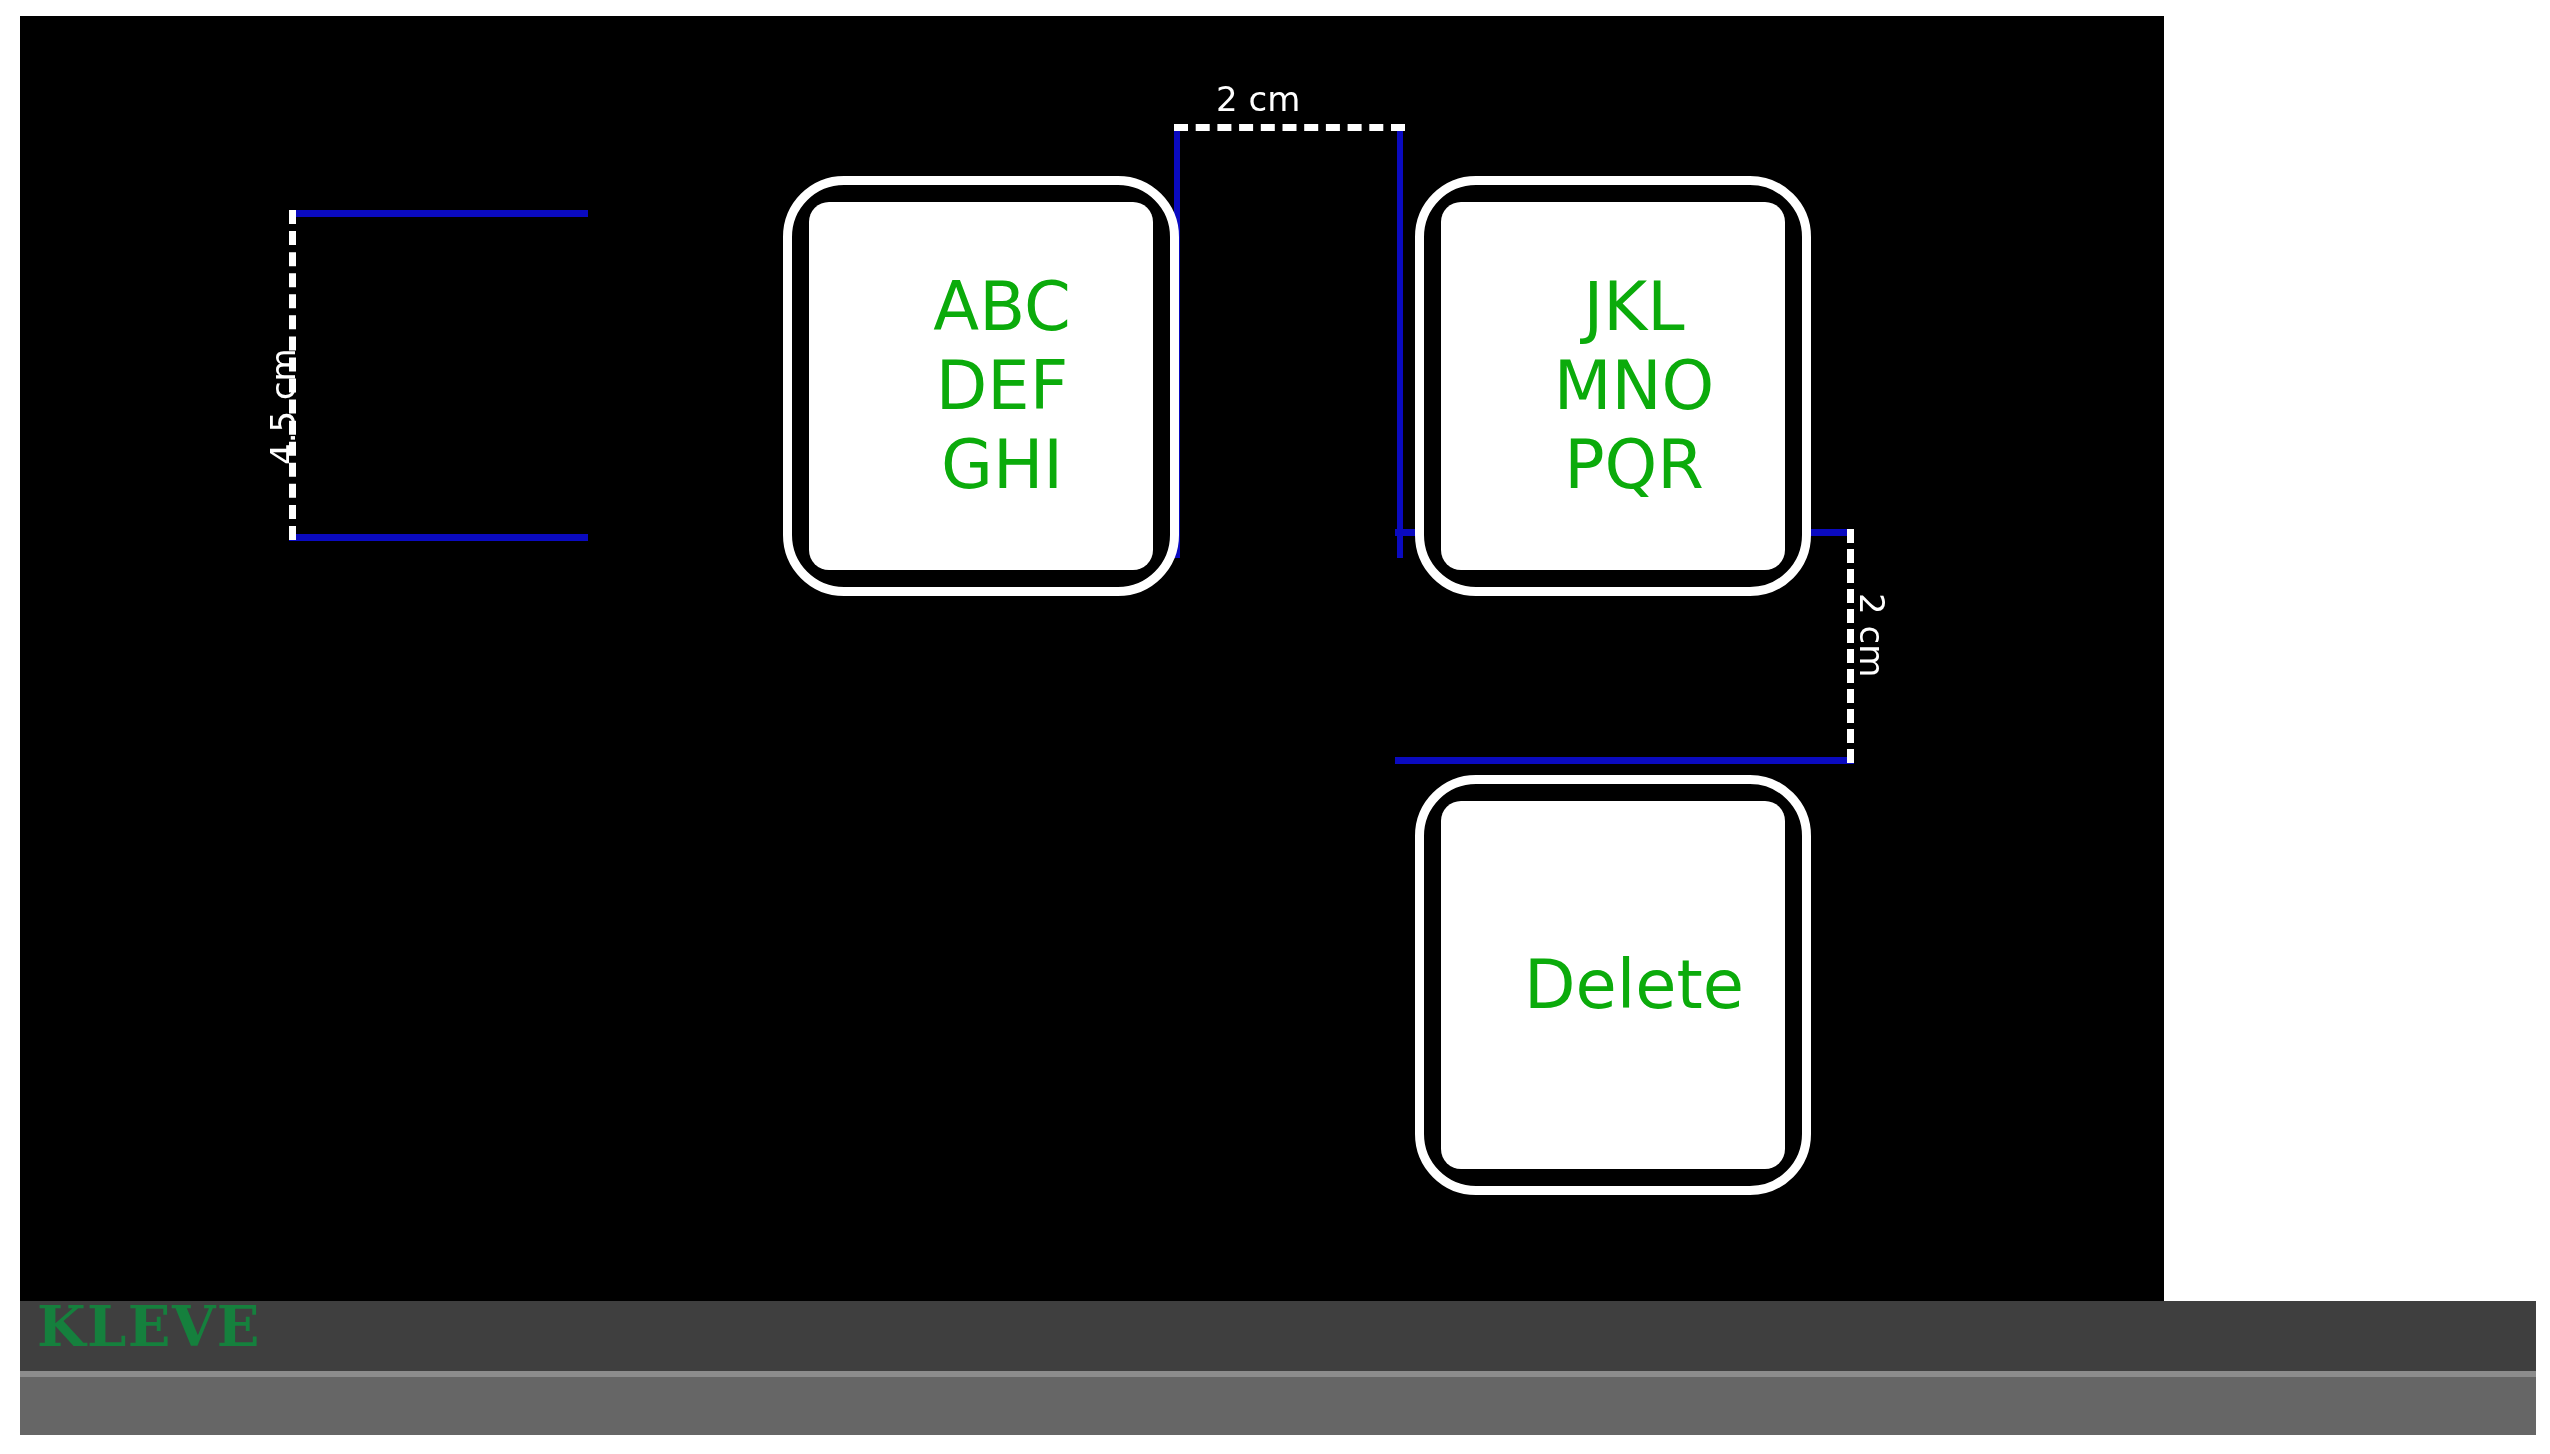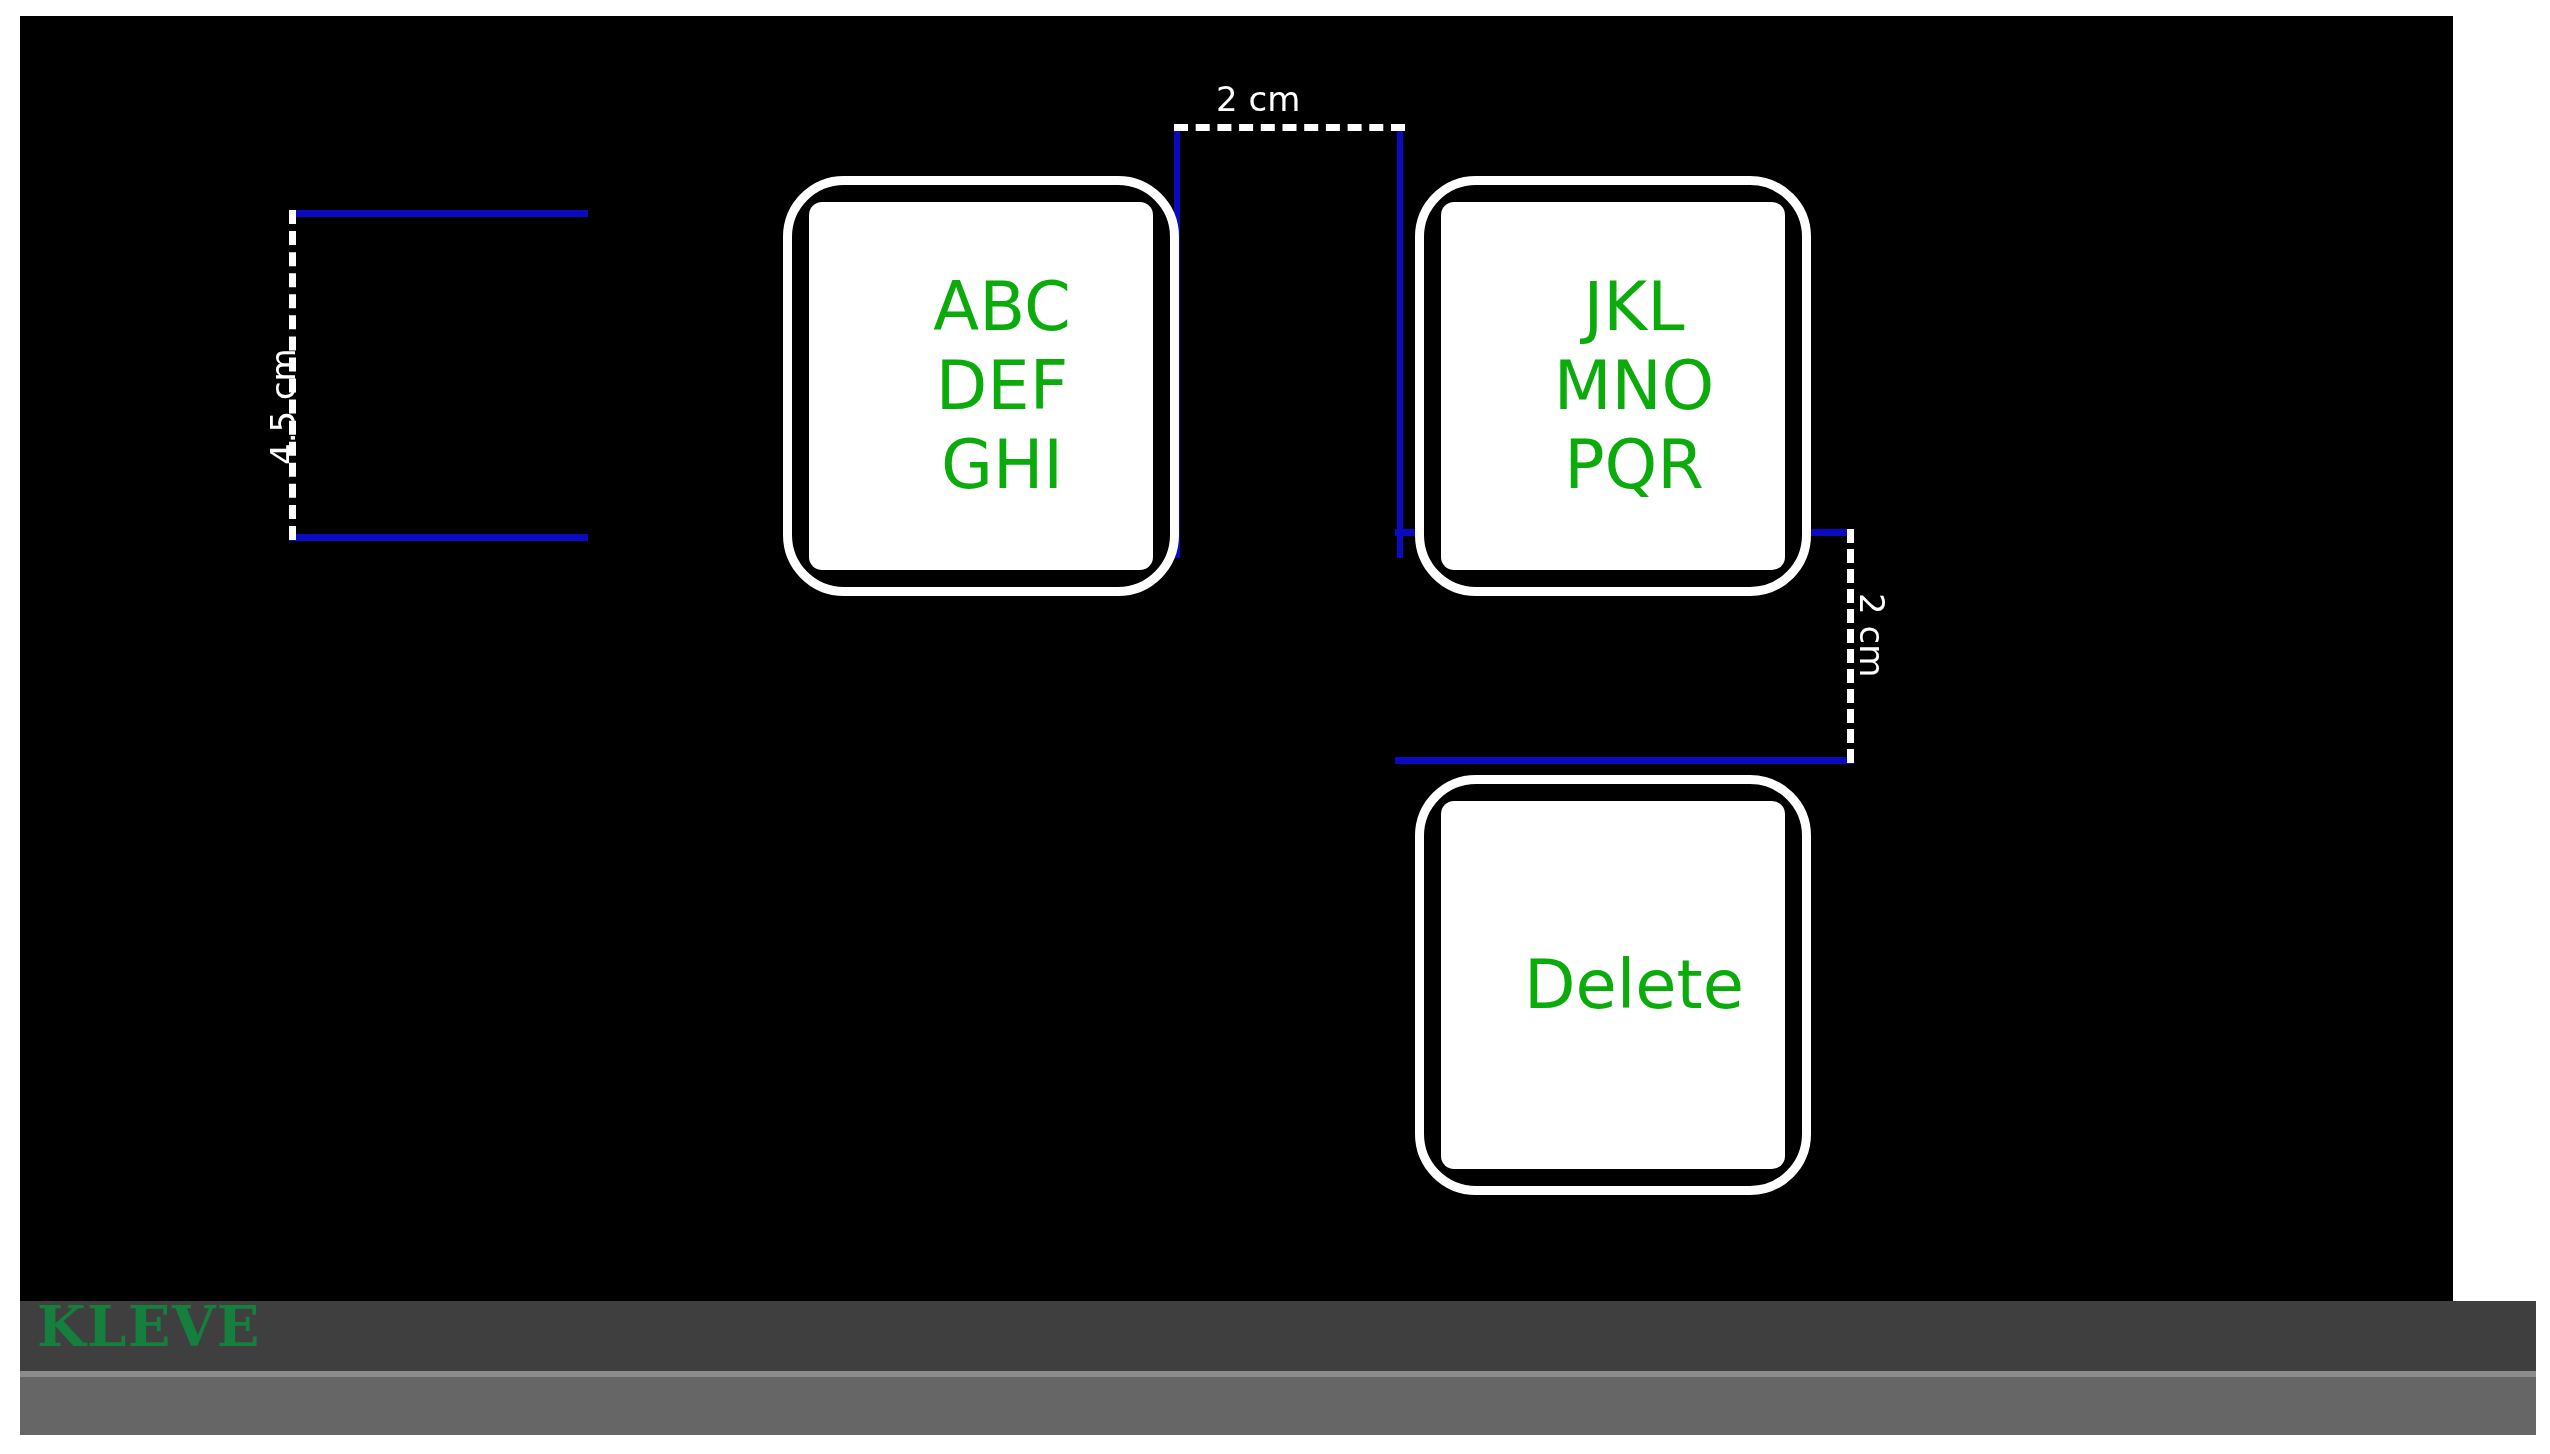--- a/index.html
+++ b/index.html
@@ -17,41 +17,41 @@
     width: 2550px;
     height: 1455px;
     background: #ffffff;
   }
 
   
   #canvas {
     position: absolute;
     left: 20px;
     top: 16.4px;
-    width: 2433px;
+    width: 2144px;
     height: 1285px;
     background: #000000;
     overflow: hidden;
   }
 
   
   .key {
     position: absolute;
     box-sizing: border-box;
     border: 9.3px solid #ffffff;   
     border-radius: 61px;
     background: #000000;          
     padding: 17px;
   }
   .key-face {
     box-sizing: border-box;
     width: 100%;
     height: 100%;
     background: #ffffff;          
-    border-radius: 13px;
+    border-radius: 20px;
     display: flex;
     flex-direction: column;
     align-items: center;
     justify-content: center;
     padding-left: 42px;
   }
   .key-line {
     color: #0bab0b;
     font-size: 67px;
     line-height: 1.18;

